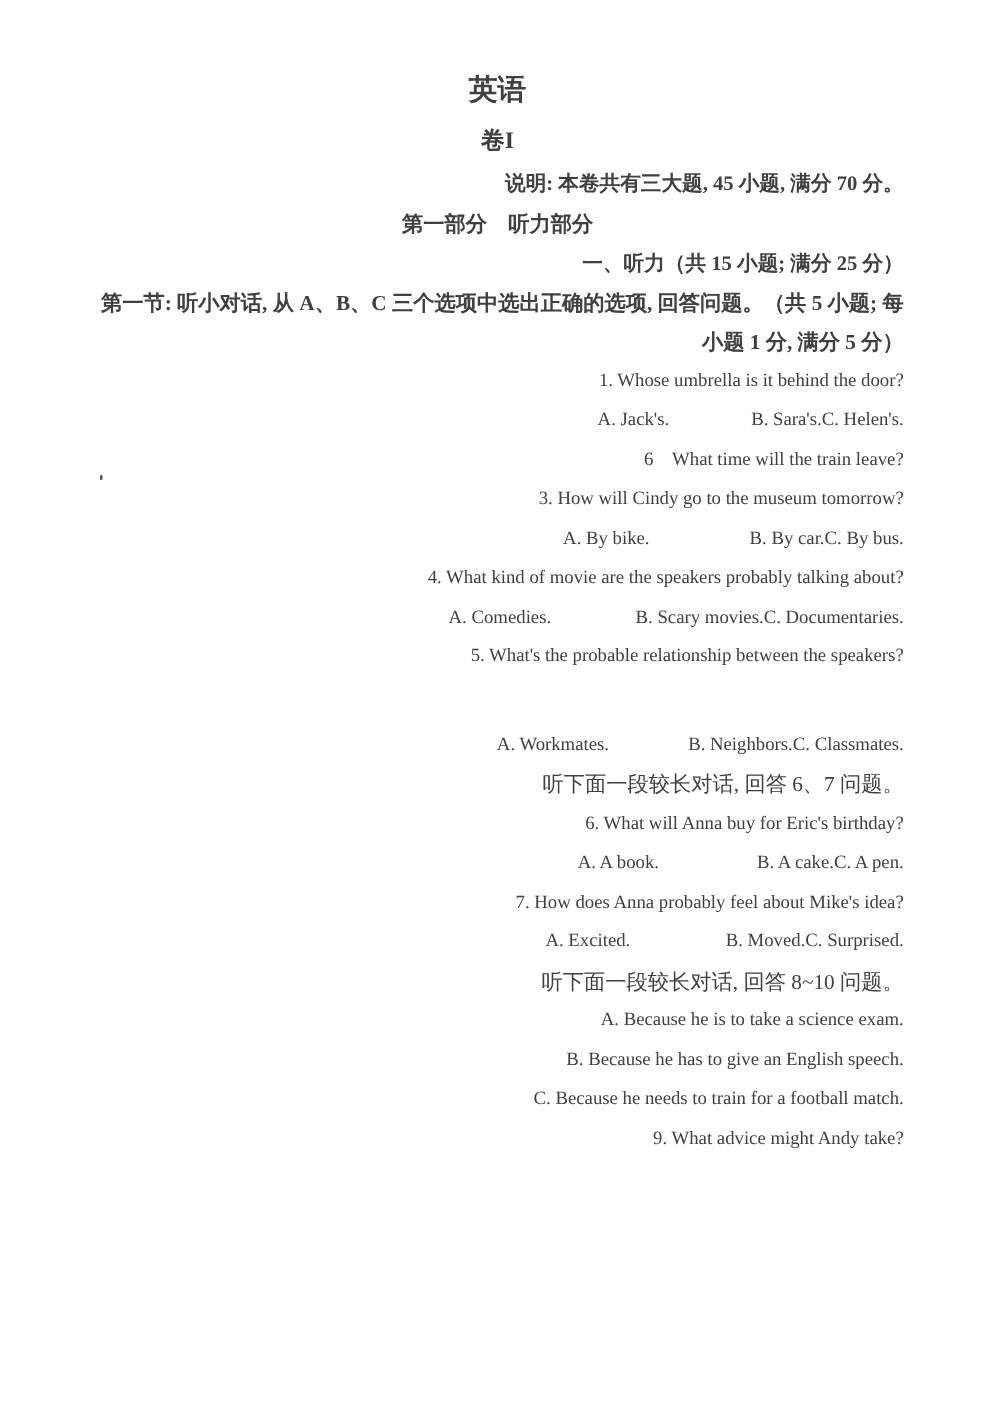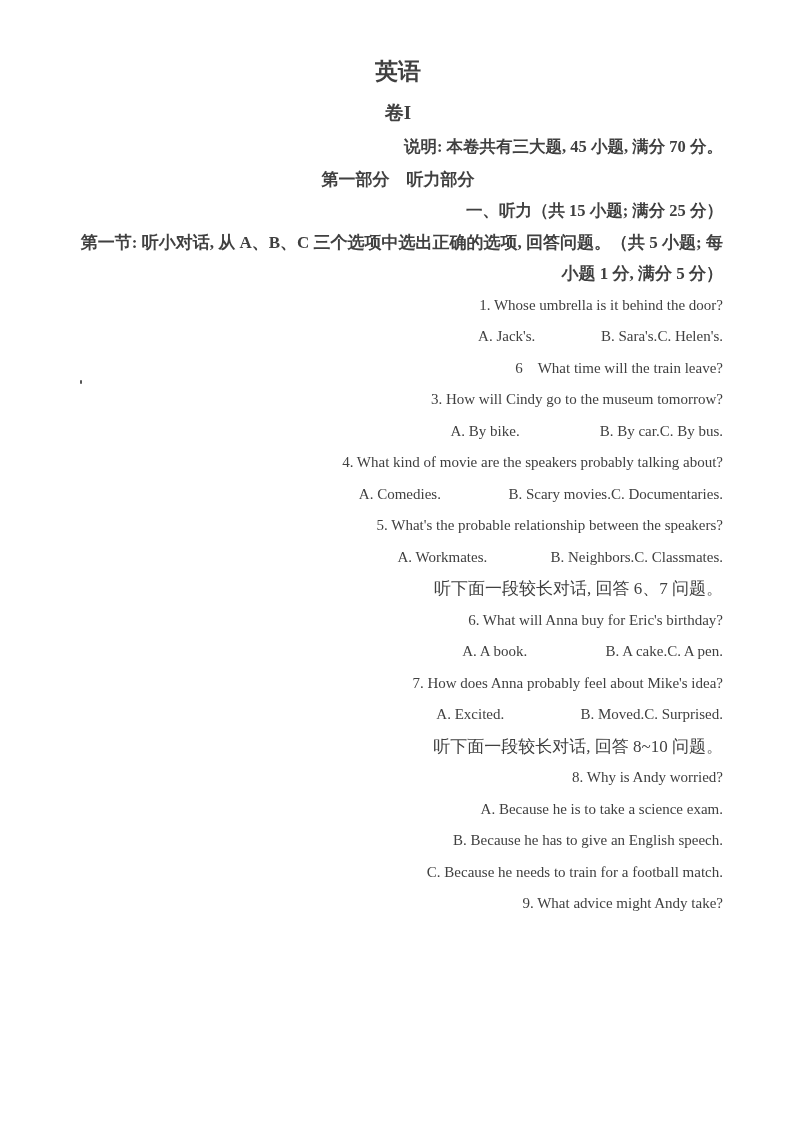--- a/index.html
+++ b/index.html
@@ -23,21 +23,21 @@
   .cn-part{font-size:17px;margin-top:1px;}
   .cn-sec{font-size:16.5px;}
   .cn-instr{font-size:17px;}
   .cn-intro{font-size:17px;}
   .en{font-size:15px;}
   .opts span{display:inline-block;}
   .opts .c1{width:128px;}
   .opts .c2{width:140px;}
   .row-q1 .c1{width:123px;} .row-q1 .c2{width:122px;}
   .row-q4 .c1{width:145px;} .row-q4 .c2{width:170px;}
-  .row-q5 .c1{width:155px;} .row-q5 .c2{width:147px;}
+  .row-q5 .c1{width:155px;margin-top:39px;} .row-q5 .c2{width:147px;}
   .q2{position:relative;}
   .q2 .dot{
     position:absolute;left:7px;top:27px;
     width:2px;height:4px;background:#555;border-radius:1px;
     display:inline-block;
   }
   .gap-after-q2{margin-top:11px;}
 </style>
 </head>
 <body>
@@ -82,20 +82,19 @@
     <span class="c1">A. A book.</span><span class="c2">B. A cake.</span><span class="c3">C. A pen.</span>
   </div>
 
   <p class="line en">7. How does Anna probably feel about Mike's idea?</p>
   <div class="line en opts">
     <span class="c1">A. Excited.</span><span class="c2">B. Moved.</span><span class="c3">C. Surprised.</span>
   </div>
 
   <p class="line cn-intro">听下面一段较长对话, 回答 8~10 问题。</p>
 
-  <p class="line en">8. Why is Andy worried?</p>
   <p class="line en">A. Because he is to take a science exam.</p>
   <p class="line en">B. Because he has to give an English speech.</p>
   <p class="line en">C. Because he needs to train for a football match.</p>
 
   <p class="line en">9. What advice might Andy take?</p>
 
 </div>
 
 </body></html>

